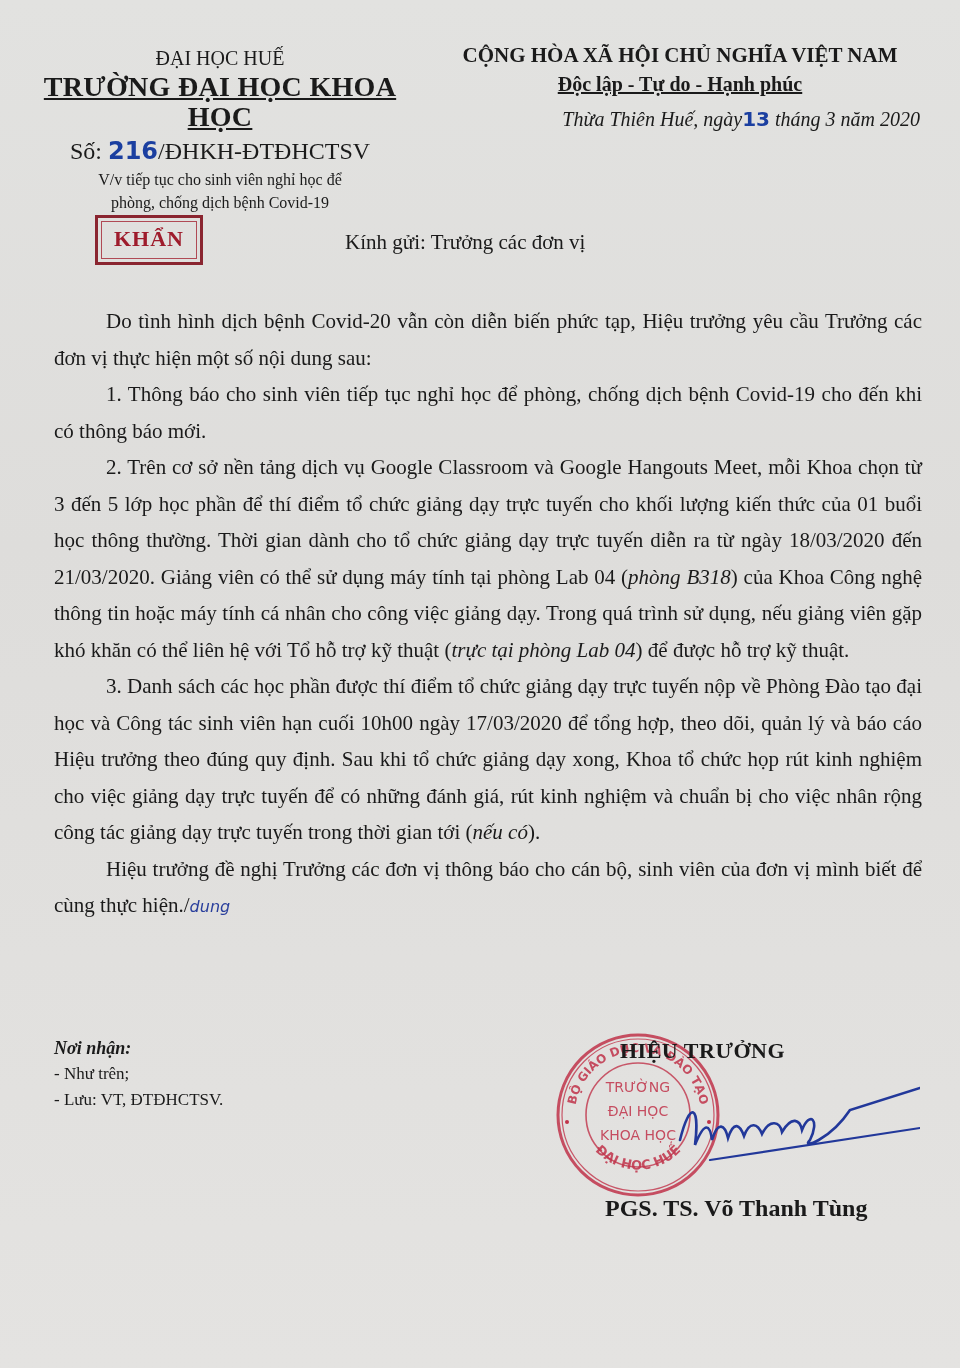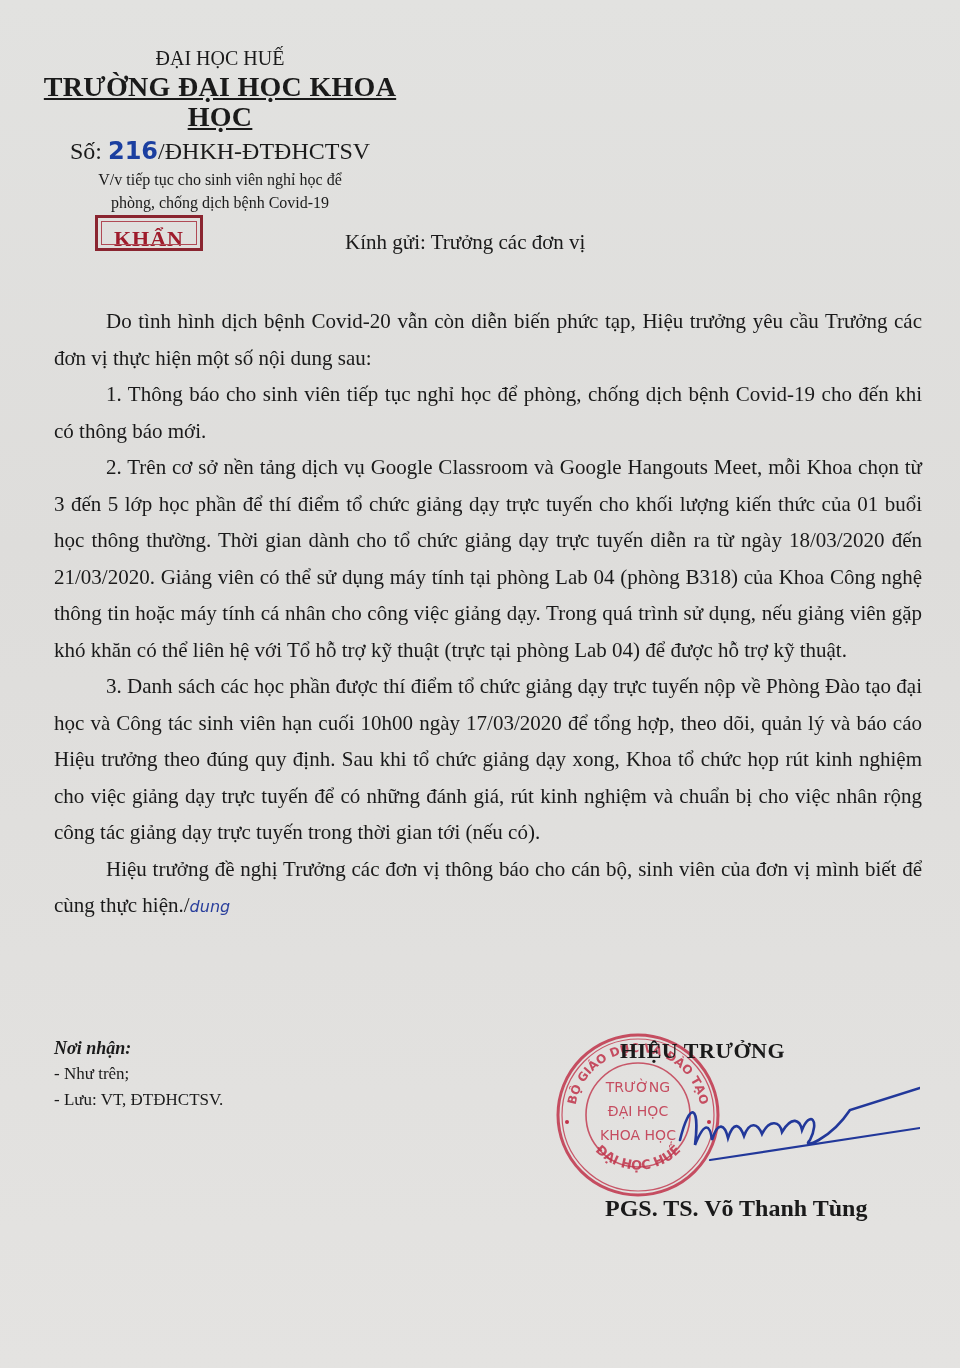--- a/index.html
+++ b/index.html
@@ -6,35 +6,35 @@
   body {
     width: 960px; height: 1368px; overflow: hidden;
     background: linear-gradient(180deg, #e2e2e0 0%, #dedddb 40%, #e4e3e1 100%);
     font-family: "Liberation Serif", "DejaVu Serif", serif;
     color: #1a1a1a;
     position: relative;
   }
   .page { position: absolute; inset: 0; }
   .abs { position: absolute; }
   .center { text-align: center; }
-  .ital { }
+  .ital { font-style: italic; }
   .hdr-left { left: 20px; top: 44px; width: 400px; }
   .hdr-right { left: 420px; top: 40px; width: 520px; }
   .l1 { font-size: 20px; line-height: 28px; }
   .l2 { font-size: 28px; line-height: 30px; font-weight: bold; letter-spacing: 0.3px; }
   .l2 .ul { text-decoration: underline; }
   .so { font-size: 24px; line-height: 30px; margin-top: 4px; }
   .so .hand { color: #1b3fa0; font-family: "DejaVu Sans", sans-serif; font-weight: bold; }
   .vv { font-size: 16px; line-height: 23px; margin-top: 2px; }
   .nation { font-size: 21px; line-height: 30px; font-weight: bold; }
   .motto { font-size: 20px; line-height: 28px; font-weight: bold; text-decoration: underline; }
   .dateline { font-size: 20px; line-height: 30px; font-style: italic; margin-top: 6px; text-align: right; padding-right: 20px; }
   .dateline .hand { color: #1b3fa0; font-style: normal; font-family: "DejaVu Sans", sans-serif; font-weight: bold; }
   .khan {
-    left: 95px; top: 215px; width: 108px; height: 36px;
+    left: 95px; top: 215px; width: 108px; height: 50px;
     border: 3px solid #8a2530; outline: 1px solid #b04a55; outline-offset: -7px;
     color: #9e1c2c; font-weight: bold; font-size: 22px; line-height: 42px;
     text-align: center; letter-spacing: 1px; box-sizing: border-box;
   }
   .kinhgui { left: 345px; top: 230px; font-size: 21px; }
   .body-text {
     left: 54px; top: 303px; width: 868px;
     font-size: 21px; line-height: 36.5px; text-align: justify;
   }
   .body-text p { margin: 0; text-indent: 52px; }
@@ -55,20 +55,25 @@
   <div class="abs hdr-left center">
     <div class="l1">ĐẠI HỌC HUẾ</div>
     <div class="l2"><span class="ul">TRƯỜNG ĐẠI HỌC KHOA HỌC</span></div>
     <div class="so"><span>Số: </span><span class="hand">216</span><span>/ĐHKH-ĐTĐHCTSV</span></div>
     <div class="vv">
       <div>V/v tiếp tục cho sinh viên nghỉ học để</div>
       <div>phòng, chống dịch bệnh Covid-19</div>
     </div>
   </div>
 
+  <div class="abs hdr-right center">
+    <div class="nation">CỘNG HÒA XÃ HỘI CHỦ NGHĨA VIỆT NAM</div>
+    <div class="motto">Độc lập - Tự do - Hạnh phúc</div>
+    <div class="dateline"><span>Thừa Thiên Huế, ngày</span><span class="hand">13</span><span> tháng 3 năm 2020</span></div>
+  </div>
 
   <div class="abs khan">KHẨN</div>
 
   <div class="abs kinhgui">Kính gửi: Trưởng các đơn vị</div>
 
   <div class="abs body-text">
     <p>Do tình hình dịch bệnh Covid-20 vẫn còn diễn biến phức tạp, Hiệu trưởng yêu cầu Trưởng các đơn vị thực hiện một số nội dung sau:</p>
     <p>1. Thông báo cho sinh viên tiếp tục nghỉ học để phòng, chống dịch bệnh Covid-19 cho đến khi có thông báo mới.</p>
     <p><span>2. Trên cơ sở nền tảng dịch vụ Google Classroom và Google Hangouts Meet, mỗi Khoa chọn từ 3 đến 5 lớp học phần để thí điểm tổ chức giảng dạy trực tuyến cho khối lượng kiến thức của 01 buổi học thông thường. Thời gian dành cho tổ chức giảng dạy trực tuyến diễn ra từ ngày 18/03/2020 đến 21/03/2020. Giảng viên có thể sử dụng máy tính tại phòng Lab 04 (</span><span class="ital">phòng B318</span><span>) của Khoa Công nghệ thông tin hoặc máy tính cá nhân cho công việc giảng dạy. Trong quá trình sử dụng, nếu giảng viên gặp khó khăn có thể liên hệ với Tổ hỗ trợ kỹ thuật (</span><span class="ital">trực tại phòng Lab 04</span><span>) để được hỗ trợ kỹ thuật.</span></p>
     <p><span>3. Danh sách các học phần được thí điểm tổ chức giảng dạy trực tuyến nộp về Phòng Đào tạo đại học và Công tác sinh viên hạn cuối 10h00 ngày 17/03/2020 để tổng hợp, theo dõi, quản lý và báo cáo Hiệu trưởng theo đúng quy định. Sau khi tổ chức giảng dạy xong, Khoa tổ chức họp rút kinh nghiệm cho việc giảng dạy trực tuyến để có những đánh giá, rút kinh nghiệm và chuẩn bị cho việc nhân rộng công tác giảng dạy trực tuyến trong thời gian tới (</span><span class="ital">nếu có</span><span>).</span></p>

